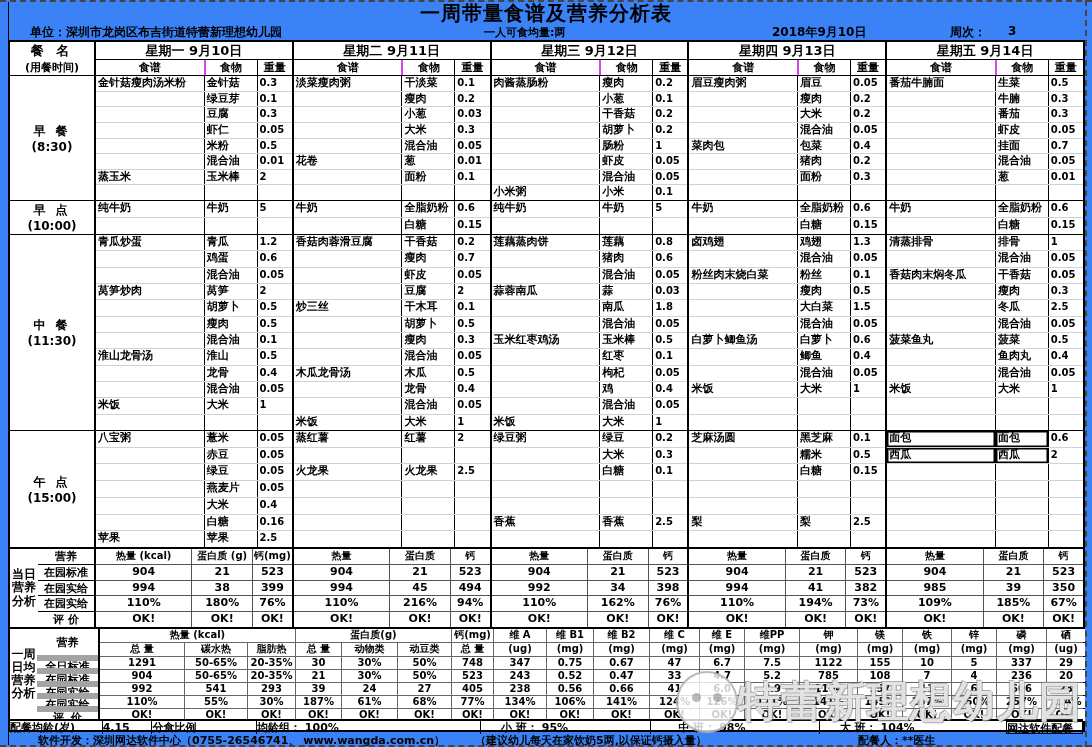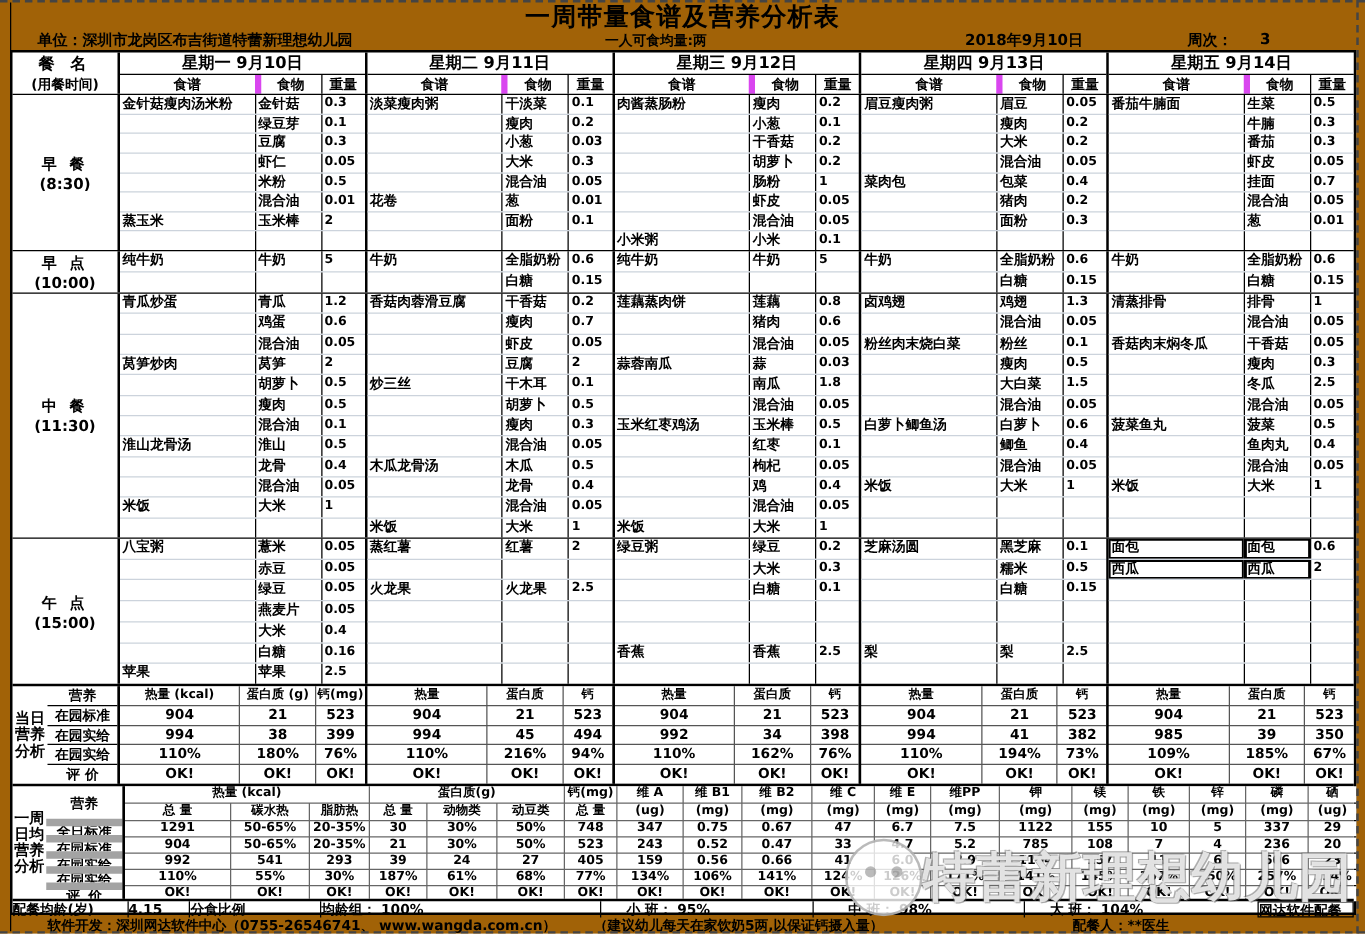--- a/index.html
+++ b/index.html
@@ -1,20 +1,20 @@
 <!DOCTYPE html>
 <html><head>
 <meta charset="utf-8">
 <style>
   * { box-sizing: border-box; margin: 0; padding: 0; }
   html,body { background:#e8e8e8; }
   .page {
     position: relative;
     width: 1092px; height: 747px;
-    background: #a16207;
+    background: #3b82f6;
     font-family: "DejaVu Sans", sans-serif;
     color: #000;
     overflow: hidden;
   }
   
   .dash-top   { position:absolute; top:0; left:0; right:0; border-top:2px dashed #444; z-index:5;}
   .dash-bottom{ position:absolute; bottom:0; left:0; right:0; border-top:2px dashed #444; z-index:5;}
   .dash-right { position:absolute; top:0; bottom:0; right:5px; border-left:2px dashed #444; z-index:5;}
   .line-left  { position:absolute; top:2px; bottom:2px; left:8px; border-left:1.5px solid #000; z-index:1;}
 
@@ -31,21 +31,21 @@
   
   .thead { height:33px; display:flex; }
   .corner { width:84px; display:flex; flex-direction:column; justify-content:center; text-align:center; }
   .corner .c1 { font-size:13px; font-weight:bold; letter-spacing:4px;}
   .corner .c2 { font-size:11px; font-weight:bold; }
   .day-head-col { flex:1; border-left:2px solid #000; display:flex; flex-direction:column; }
   .day-title { height:17px; line-height:17px; text-align:center; font-size:13px; font-weight:bold; }
   .day-subrow { height:16px; display:flex; border-top:1px solid #000; }
   .day-subrow .sub-cell { line-height:15px; text-align:center; font-size:11px; font-weight:bold; }
   .day-subrow .sub-cell:nth-child(1){ width:55%; }
-  .day-subrow .sub-cell:nth-child(2){ width:27%; border-left:5px solid #d946ef;}
+  .day-subrow .sub-cell:nth-child(2){ width:27%; border-left:2px solid #d946ef;font-family:Liberation Serif, serif;}
   .day-subrow .sub-cell:nth-child(3){ width:18%; border-left:1px solid #000;}
 
   
   .meal-section { display:flex; border-top:1px solid #000; }
   .sec-breakfast { height:125px; }
   .sec-amsnack   { height:34px; }
   .sec-lunch     { height:196px; }
   .sec-pmsnack   { height:117px; }
   .meal-label { width:84px; display:flex; flex-direction:column; justify-content:center; text-align:center; }
   .meal-name { font-size:12px; font-weight:bold; letter-spacing:3px;}
@@ -1153,21 +1153,21 @@
           <div class="wcell">4</div>
           <div class="wcell">236</div>
           <div class="wcell">20</div>
           <div class="wcell">992</div>
           <div class="wcell">541</div>
           <div class="wcell">293</div>
           <div class="wcell">39</div>
           <div class="wcell">24</div>
           <div class="wcell">27</div>
           <div class="wcell">405</div>
-          <div class="wcell">159</div>
+          <div class="wcell">238</div>
           <div class="wcell">0.56</div>
           <div class="wcell">0.66</div>
           <div class="wcell">41</div>
           <div class="wcell">6.0</div>
           <div class="wcell">8.9</div>
           <div class="wcell">1104</div>
           <div class="wcell">157</div>
           <div class="wcell">11</div>
           <div class="wcell">6</div>
           <div class="wcell">606</div>

